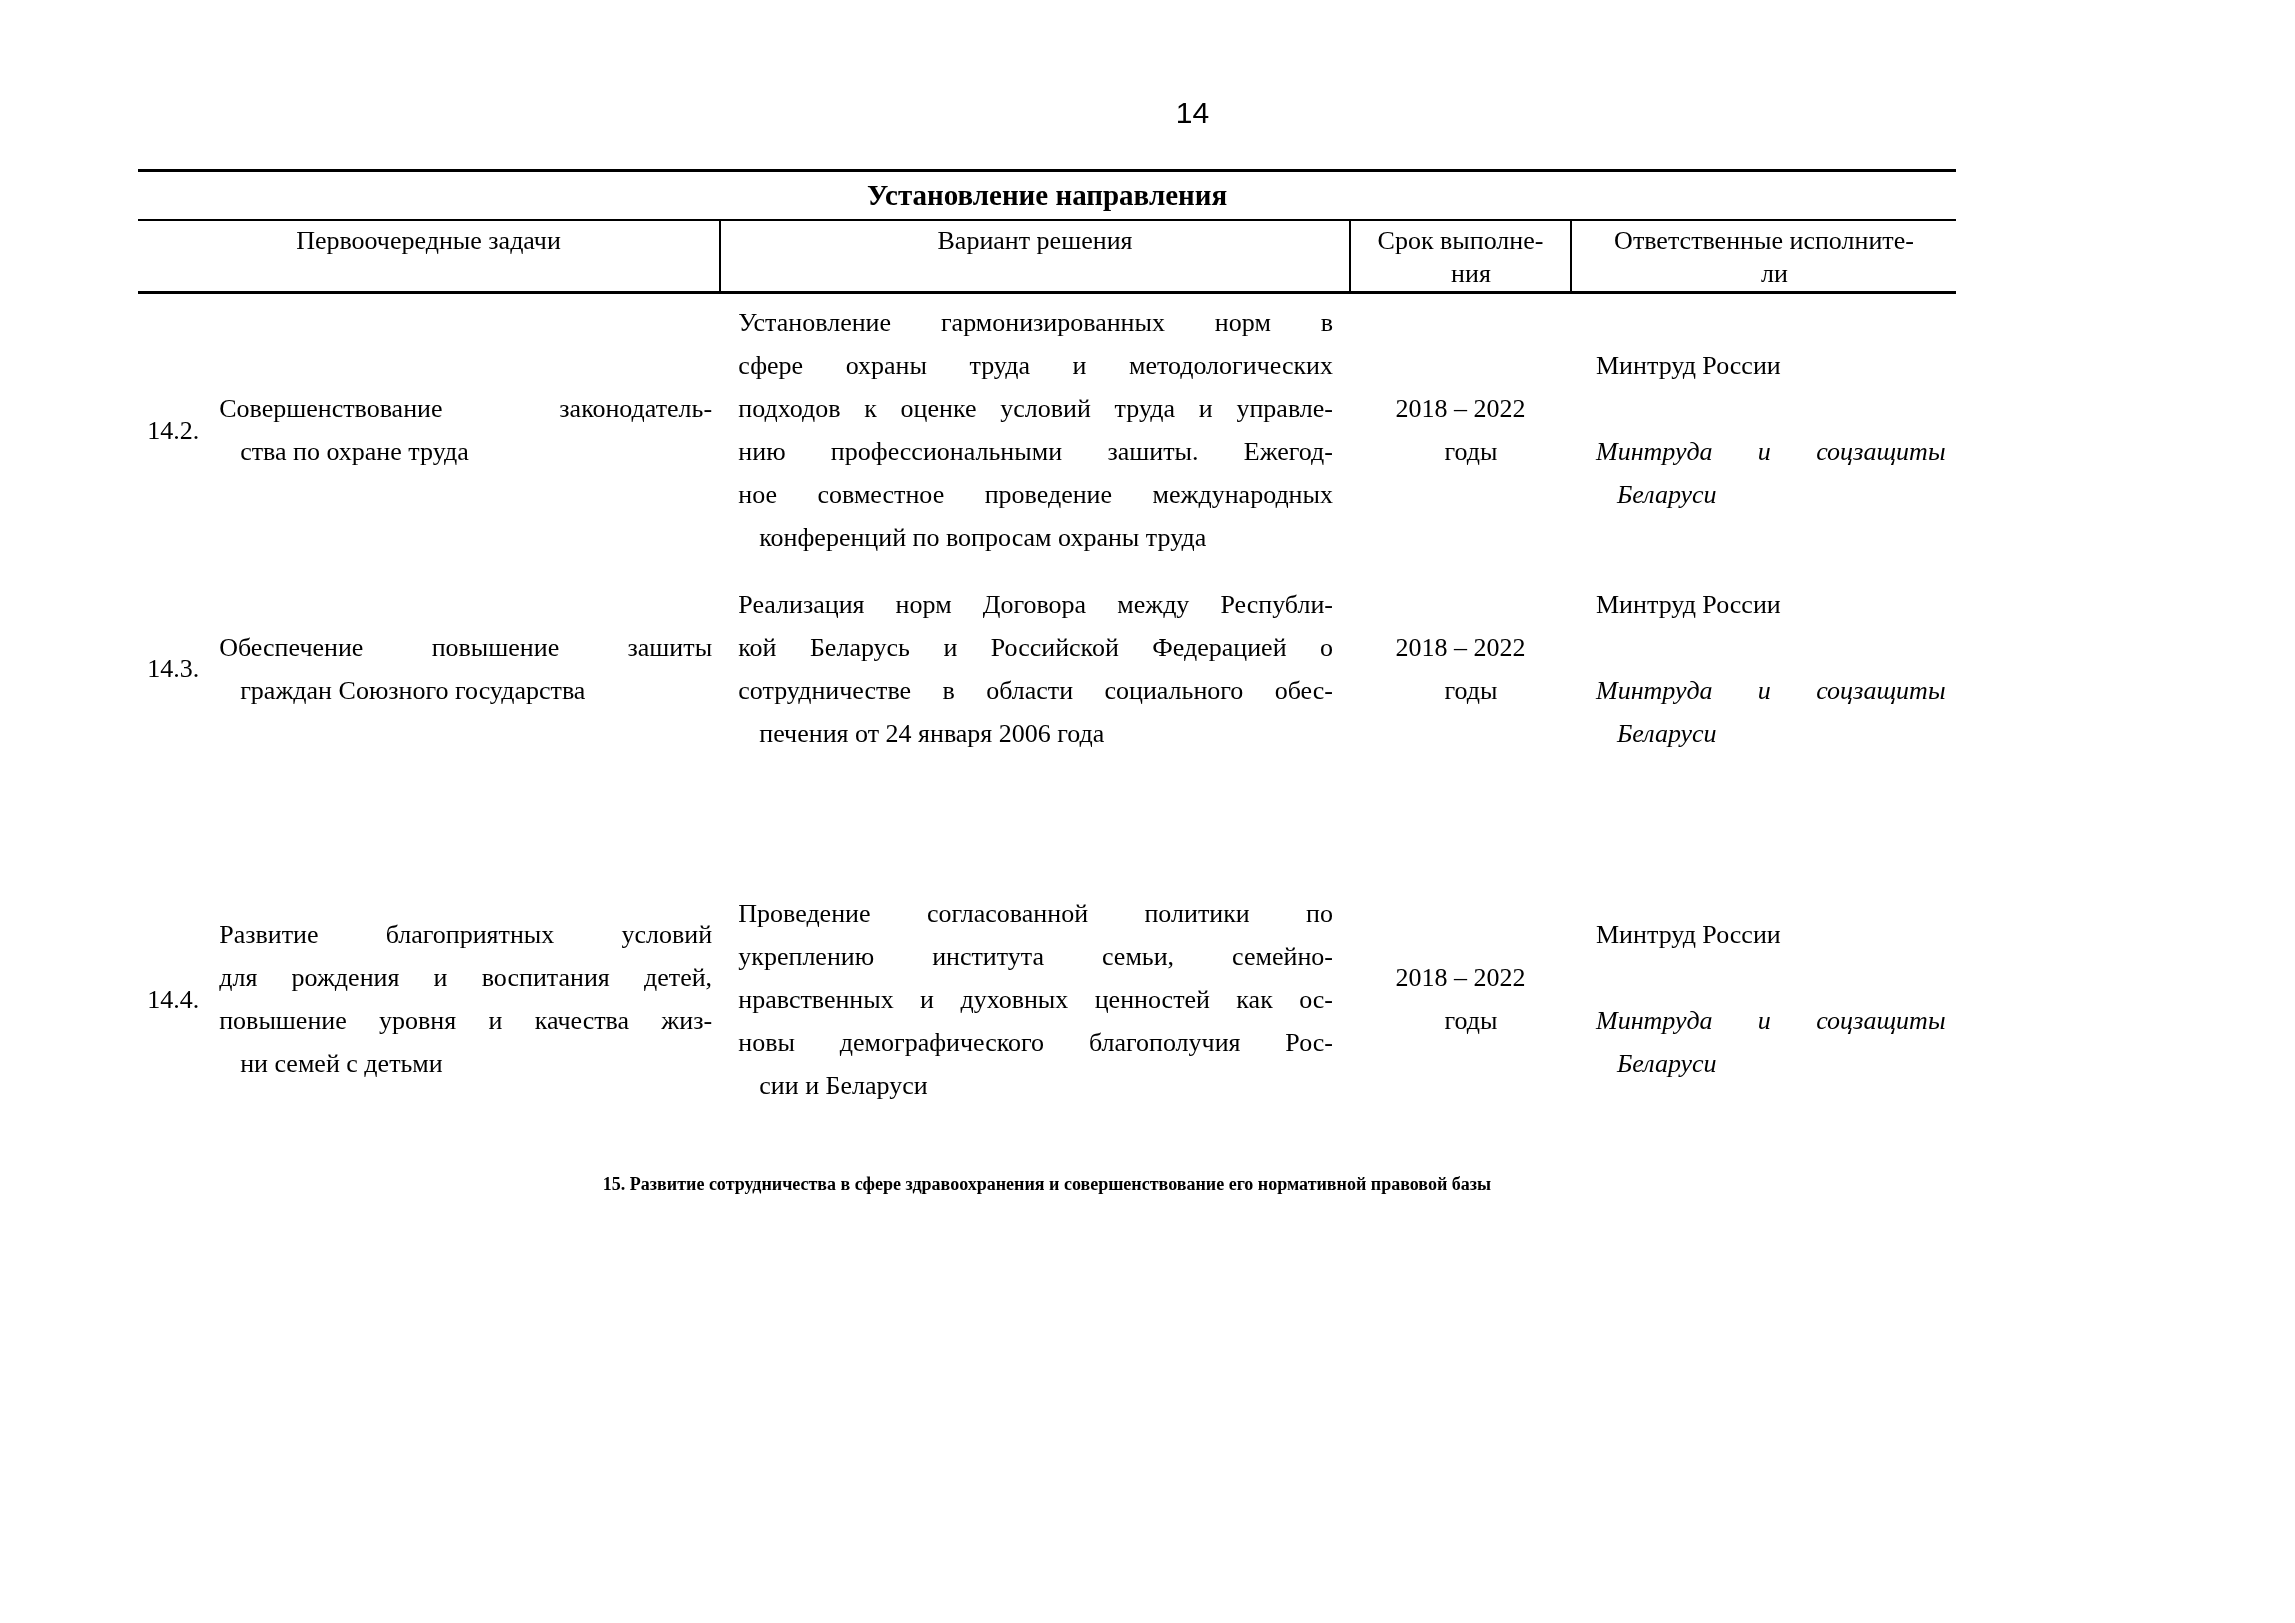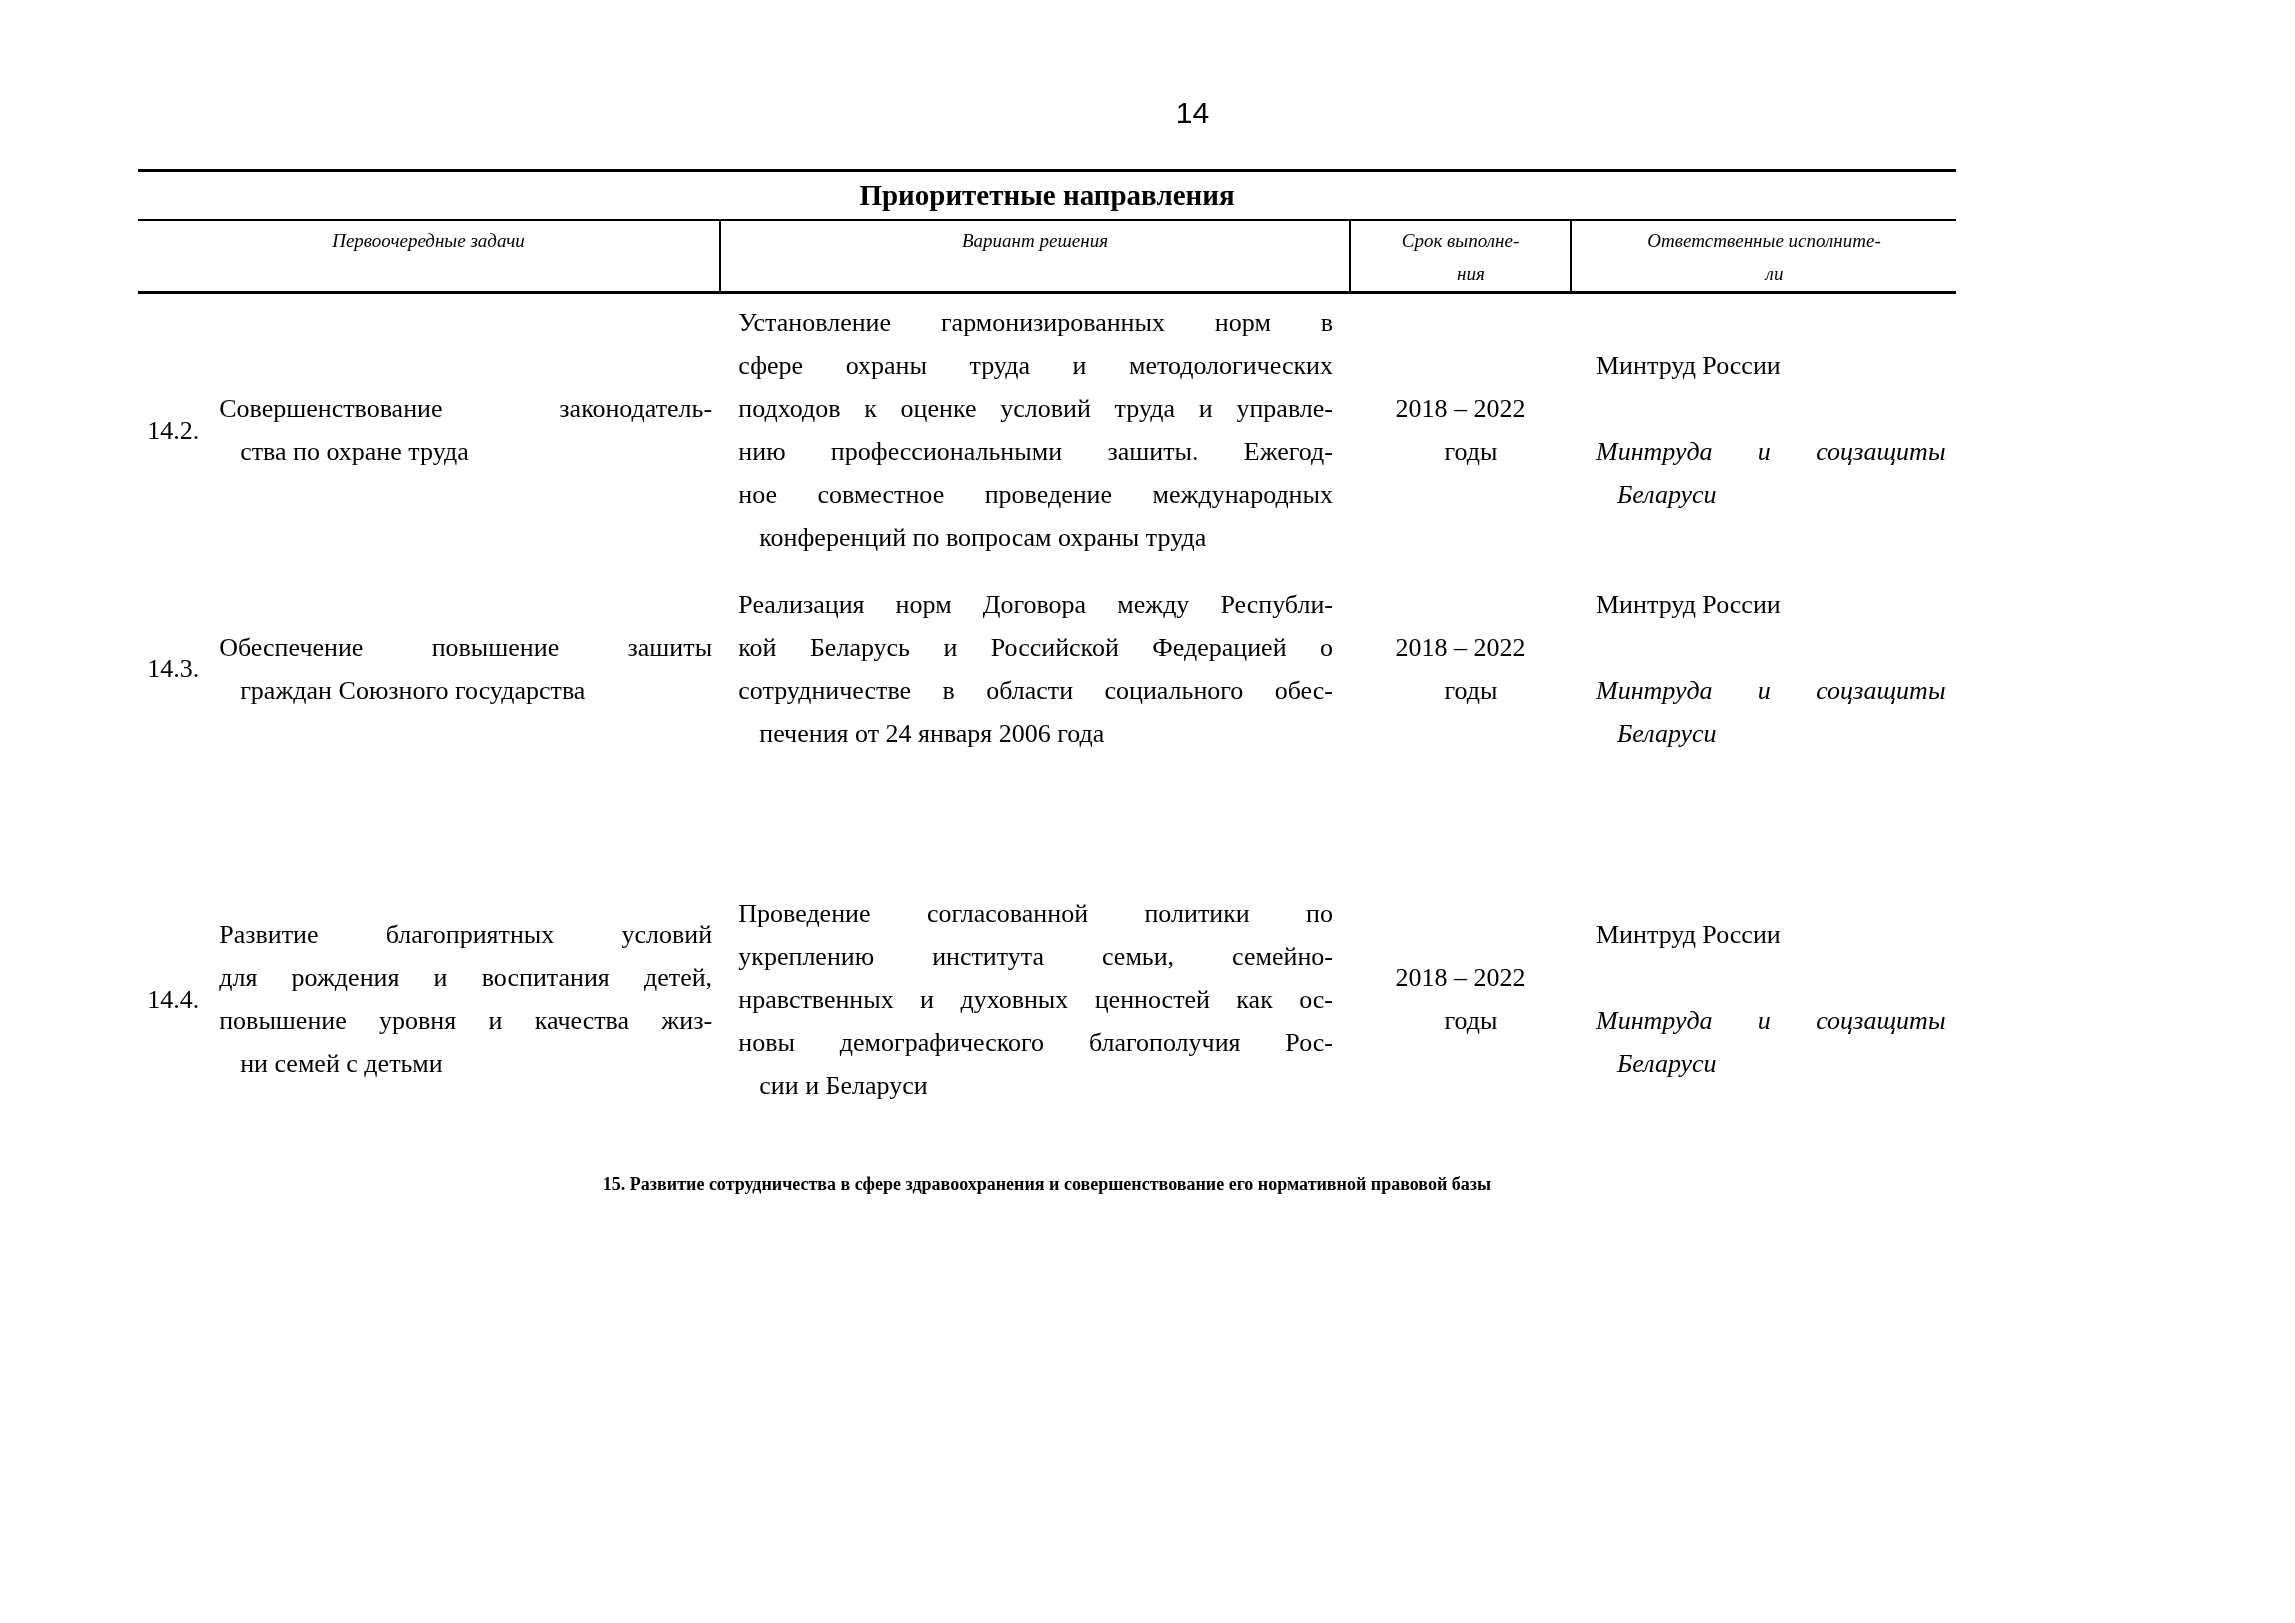--- a/index.html
+++ b/index.html
@@ -38,25 +38,24 @@
     font-weight: bold;
     text-align: center;
     vertical-align: middle;
     padding: 0;
   }
   .header-row th {
     border-bottom: 3.3px solid #000;
     height: 67px;
     vertical-align: top;
     font-weight: normal;
-    font-size: 19px;
+    font-size: 26px;
     line-height: 33px;
     text-align: center;
     padding: 2.6px 0 0 0;
-    font-style: italic;
   }
   .header-row th.vline { border-right: 2px solid #000; }
 
   td { vertical-align: middle; font-size: 26px; line-height: 43px; padding: 0; }
   tr.row-1 { height: 275px; }
   tr.row-2 { height: 203px; }
   tr.row-spacer { height: 98px; }
   tr.row-3 { height: 262px; }
 
   .task-wrap { display: flex; align-items: center; padding: 0 7.9px 0 9.2px; }
@@ -94,21 +93,21 @@
 
   <table class="doc">
     <colgroup>
       <col style="width:582px">
       <col style="width:630px">
       <col style="width:221px">
       <col style="width:385px">
     </colgroup>
     <thead>
       <tr class="title-row">
-        <th colspan="4">Приоритетные направления</th>
+        <th colspan="4">Установление направления</th>
       </tr>
       <tr class="header-row">
         <th class="vline">Первоочередные задачи</th>
         <th class="vline">Вариант решения</th>
         <th class="vline centered">
             <div class="tline">Срок выполне-</div>
             <div class="tline">ния</div>
           </th>
         <th class="centered">
             <div class="tline">Ответственные исполните-</div>

